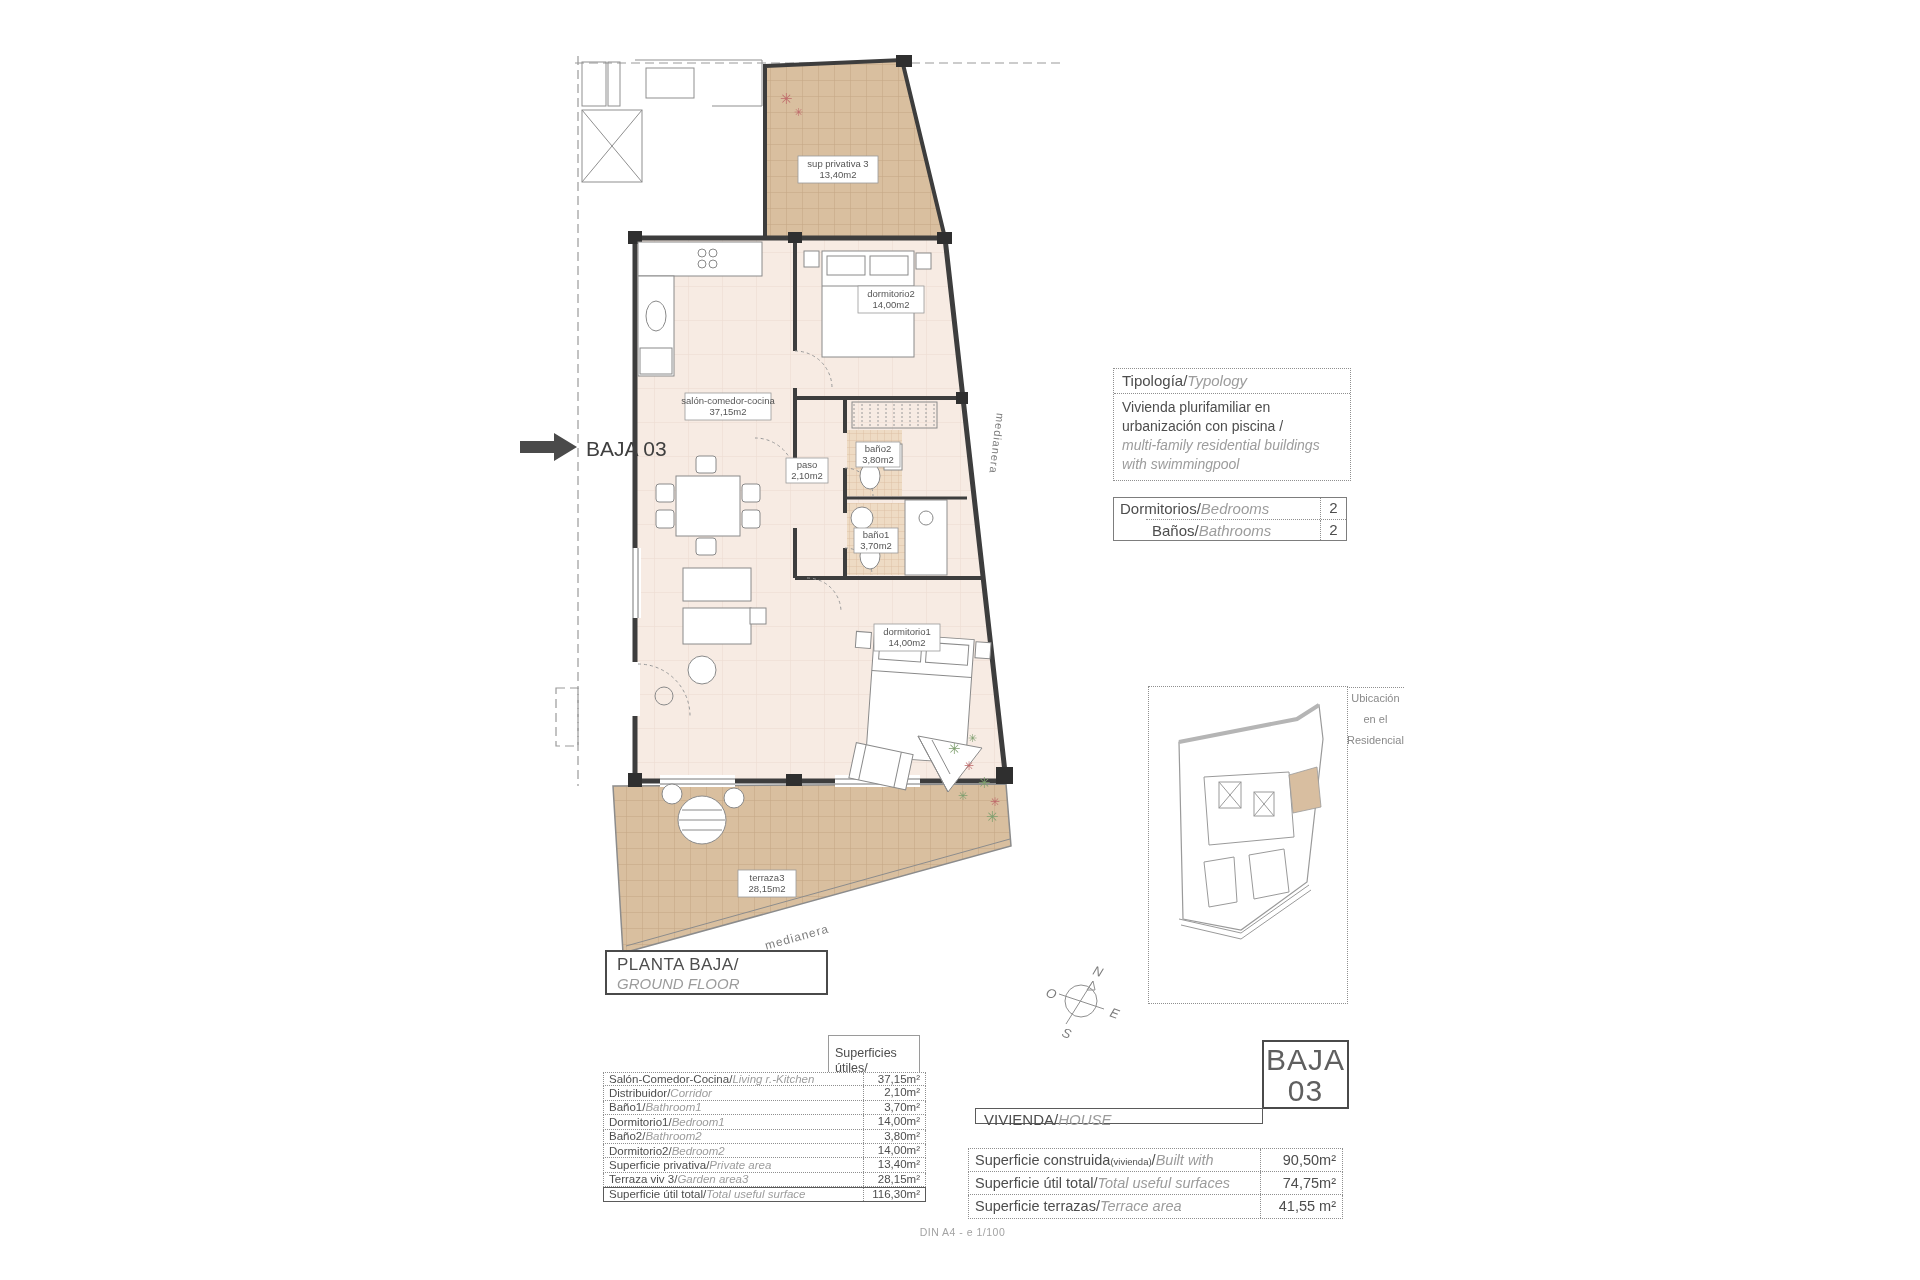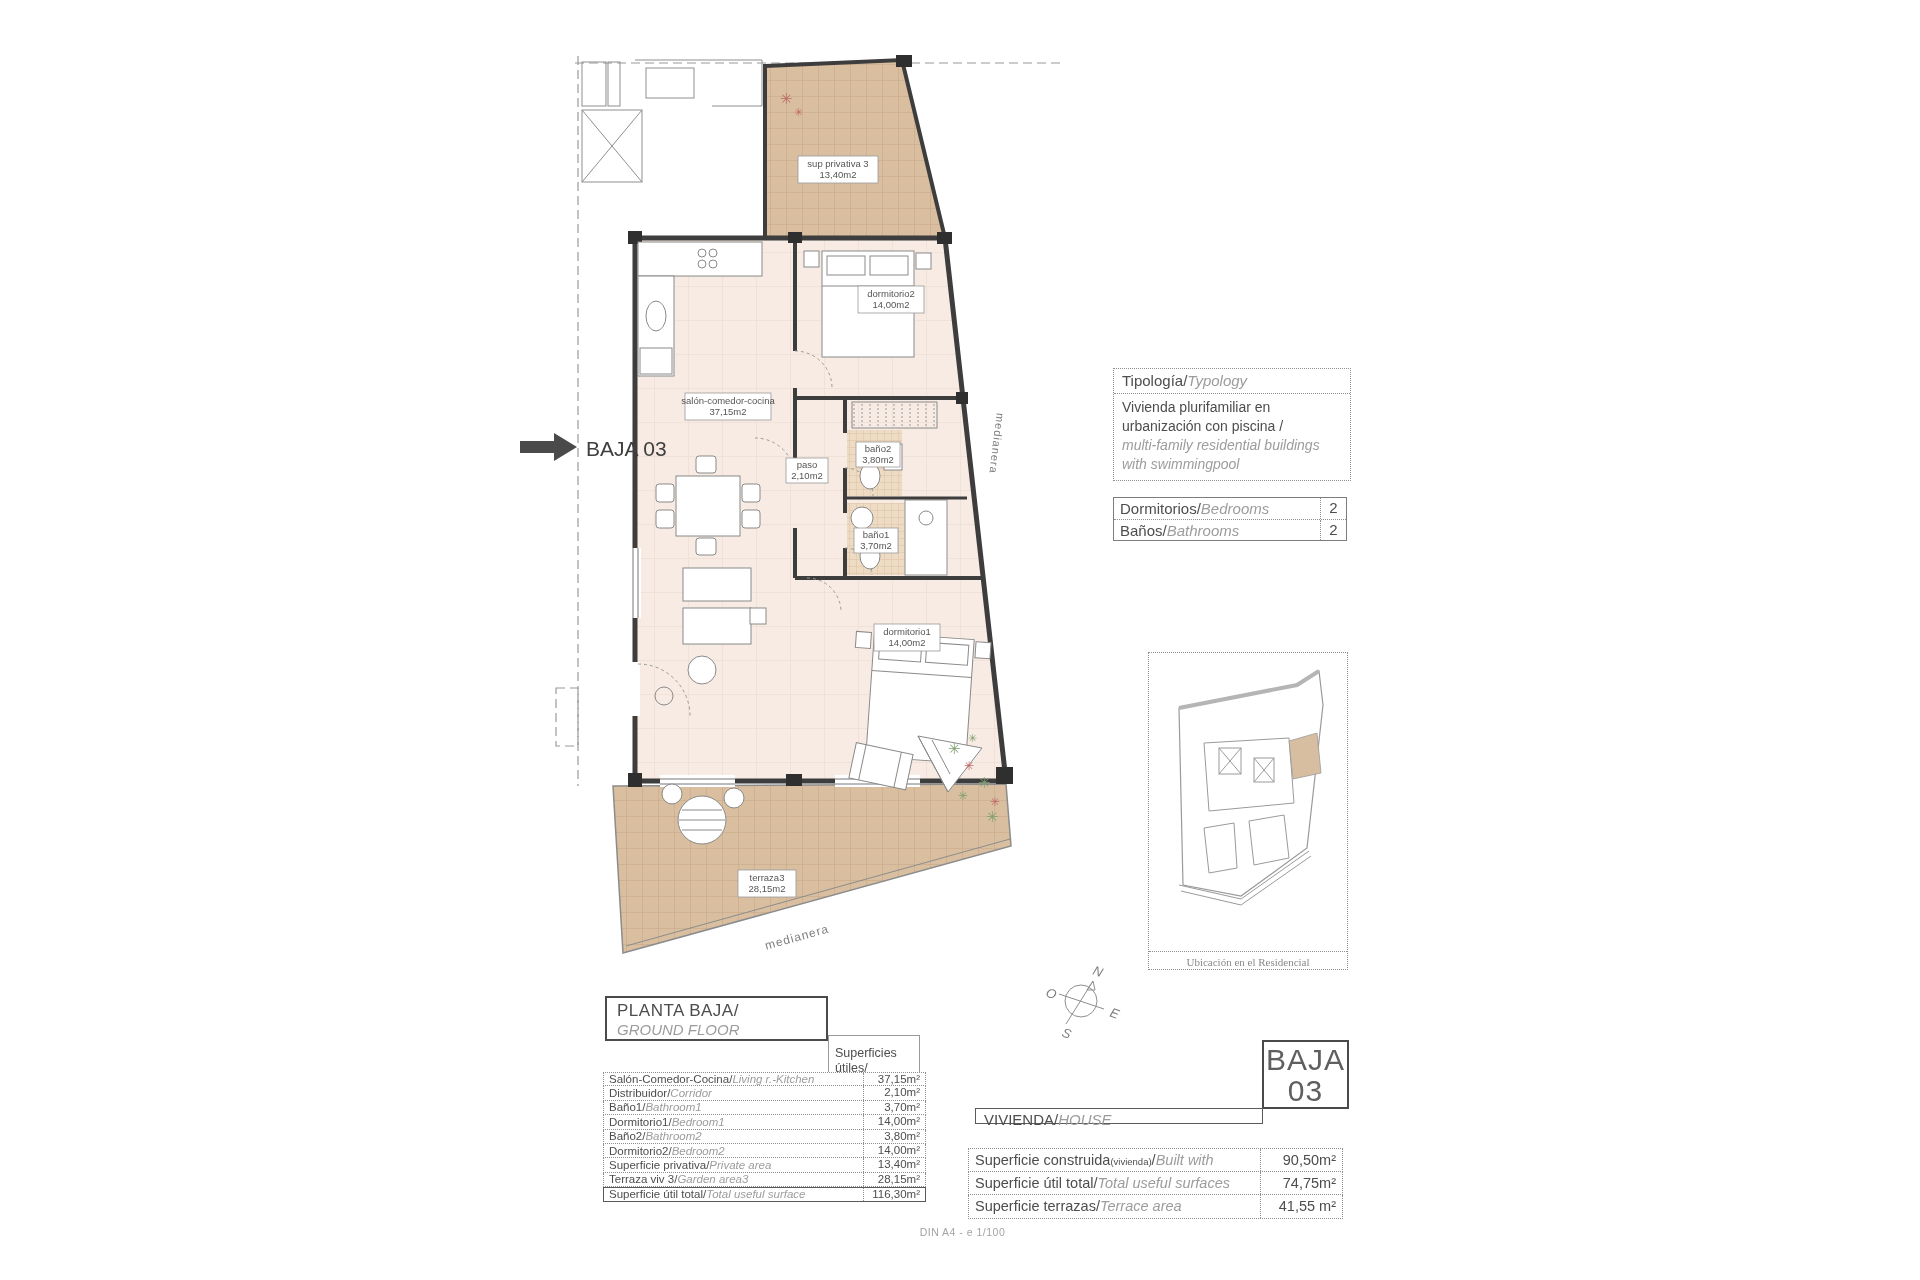--- a/index.html
+++ b/index.html
@@ -11,29 +11,29 @@
   
   .dotbox { border:1px dotted #8f8f8f; background:#fff; }
   .solidbox { border:2px solid #4a4a4a; background:#fff; }
   
   #typology { left:1113px; top:368px; width:238px; font-size:14px; }
   #typology .t-title { padding:3px 8px 4px; border-bottom:1px dotted #8f8f8f; font-size:15px; }
   #typology .t-body { padding:4px 8px 6px; line-height:19px; }
   
   #counts { left:1113px; top:497px; width:234px; border:1px solid #7d7d7d; background:#fff; }
   #counts .row { display:flex; height:21px; align-items:center; font-size:15px; }
-  #counts .row + .row { border-top:1px dotted #8f8f8f; }
+  #counts .row + .row { border-top:1px dotted #8f8f8f;margin-left:32px; }
   #counts .lbl { flex:1; padding-left:6px; white-space:nowrap; }
   #counts .val { width:26px; text-align:center; border-left:1px dotted #8f8f8f; align-self:stretch; line-height:20px; color:#4d4d4d; }
   
-  #minimap { left:1148px; top:652px; width:200px; height:318px; display:flex; flex-direction:column;font-family:Liberation Serif, serif; }
+  #minimap { left:1148px; top:686px; width:200px; height:318px; display:flex; flex-direction:row; }
   #minimap .map-area { flex:1; position:relative; }
   #minimap .map-caption { height:22px; border-top:1px dotted #8f8f8f; text-align:center; font-size:11px; color:#8a8a8a; line-height:21px; }
   
-  #planta-box { left:605px; top:996px; width:223px; height:45px; padding:3px 10px; }
+  #planta-box { left:605px; top:950px; width:223px; height:45px; padding:3px 10px; }
   #planta-box .l1 { font-size:17px; letter-spacing:.5px; }
   #planta-box .l2 { font-size:15px; }
   
   #useful { left:828px; top:1035px; width:92px; border:1px solid #9a9a9a; padding:10px 6px; font-size:12.5px; line-height:15px; background:#fff; }
   
   #surfaces { left:603px; top:1072px; width:323px; background:#fff; }
   #surfaces .row { display:flex; height:14.4px; align-items:center; font-size:11.5px; border:1px dotted #8f8f8f; border-top:none; }
   #surfaces .row:first-child { border-top:1px dotted #8f8f8f; }
   #surfaces .lbl { flex:1; padding-left:5px; white-space:nowrap; overflow:hidden; }
   #surfaces .val { width:62px; align-self:stretch; border-left:1px dotted #8f8f8f; text-align:right; padding-right:5px; line-height:13.5px; }

